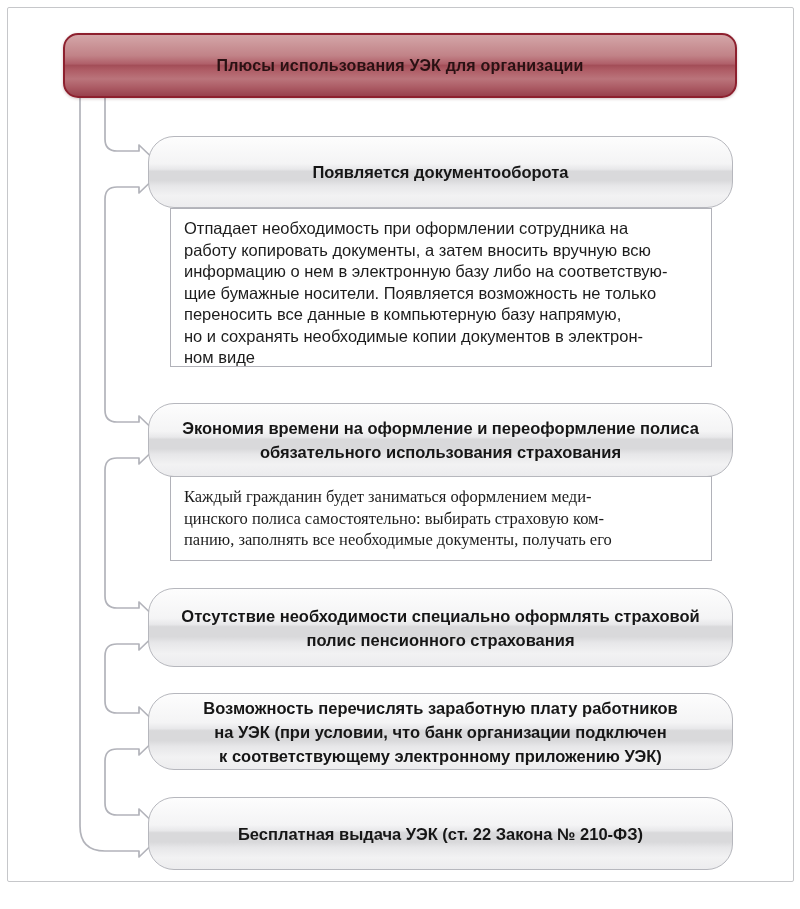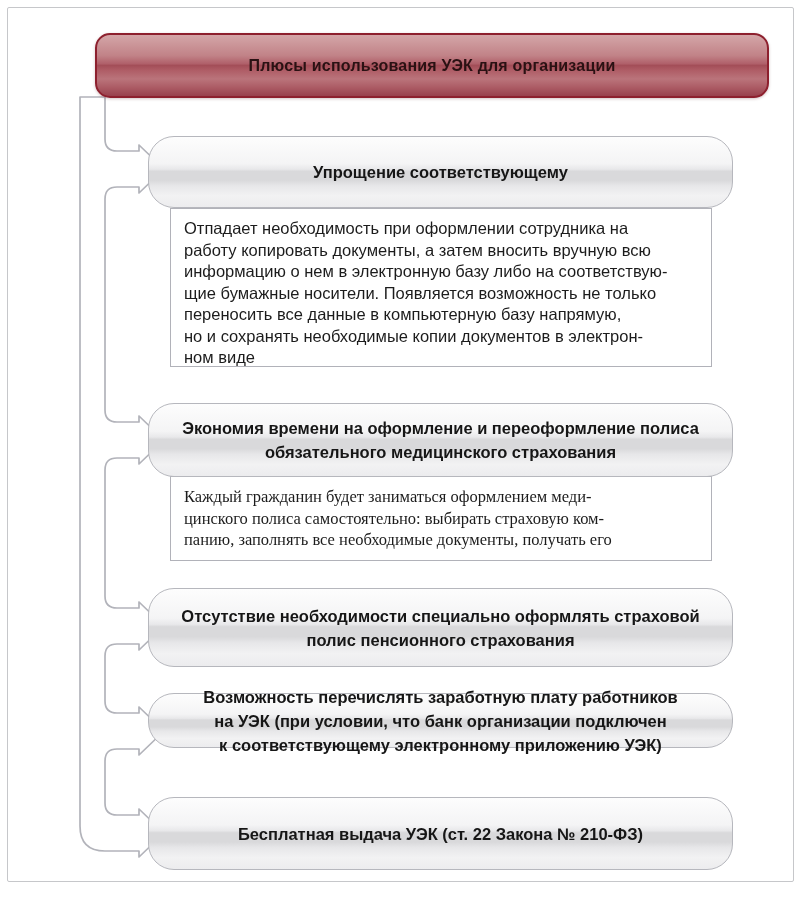--- a/index.html
+++ b/index.html
@@ -22,21 +22,20 @@
     box-sizing: border-box;
     border: 2.5px solid #8d202e; border-radius: 15px;
     background: linear-gradient(180deg,
       #d4a6a8 0%, #c1828 7 34%, #b0606a 47%, #a34e58 50%,
       #af5d66 58%, #ba747b 72%, #ad5d66 85%, #98414d 100%);
     background: linear-gradient(180deg,
       #d4a6a8 0%, #c18287 34%, #b0606a 47%, #a34e58 50%,
       #af5d66 58%, #ba747b 72%, #ad5d66 85%, #98414d 100%);
     display: flex; align-items: center; justify-content: center;
     box-shadow: 0 1px 3px rgba(80,20,25,0.25);
-    margin-left: 32px;
   }
   .hdr-text {
     font-size: 16px; font-weight: bold; color: #2a1113;
     letter-spacing: 0.2px; text-align: center;
   }
 
   .gbox {
     position: absolute; left: 148px; width: 585px;
     box-sizing: border-box;
     border: 1.6px solid #b6b7bd; border-radius: 26px;
@@ -89,48 +88,48 @@
              L 139 187 L 139 193 L 164 169 L 139 145 L 139 151
              L 117 151 Q 105 151 105 139
              L 105 97 Z"></path>
   </svg>
 
   <div class="hdr">
     <span class="hdr-text">Плюсы использования УЭК для организации</span>
   </div>
 
   <div class="gbox" style="top:136px; height:72px;">
-    <span class="glabel">Упрощение соответствующему</span>
+    <span class="glabel">Появляется документооборота</span>
   </div>
   <div class="wbox" style="top:208px; height:159px;">
     <span class="wtext">Отпадает необходимость при оформлении сотрудника на
 работу копировать документы, а затем вносить вручную всю
 информацию о нем в электронную базу либо на соответствую-
 щие бумажные носители. Появляется возможность не только
 переносить все данные в компьютерную базу напрямую,
 но и сохранять необходимые копии документов в электрон-
 ном виде</span>
   </div>
 
   <div class="gbox" style="top:403px; height:74px;">
     <span class="glabel">Экономия времени на оформление и переоформление полиса
-обязательного медицинского страхования</span>
+обязательного использования страхования</span>
   </div>
   <div class="wbox" style="top:476px; height:85px;font-family:Liberation Serif, serif;">
     <span class="wtext">Каждый гражданин будет заниматься оформлением меди-
 цинского полиса самостоятельно: выбирать страховую ком-
 панию, заполнять все необходимые документы, получать его</span>
   </div>
 
   <div class="gbox" style="top:588px; height:79px;border-radius:26px;">
     <span class="glabel">Отсутствие необходимости специально оформлять страховой
 полис пенсионного страхования</span>
   </div>
 
-  <div class="gbox" style="top:693px; height:55px;">
+  <div class="gbox" style="top:693px; height:77px;">
     <span class="glabel">Возможность перечислять заработную плату работников
 на УЭК (при условии, что банк организации подключен
 к соответствующему электронному приложению УЭК)</span>
   </div>
 
   <div class="gbox" style="top:797px; height:73px;">
     <span class="glabel">Бесплатная выдача УЭК (ст. 22 Закона № 210-ФЗ)</span>
   </div>
 
 </div>

